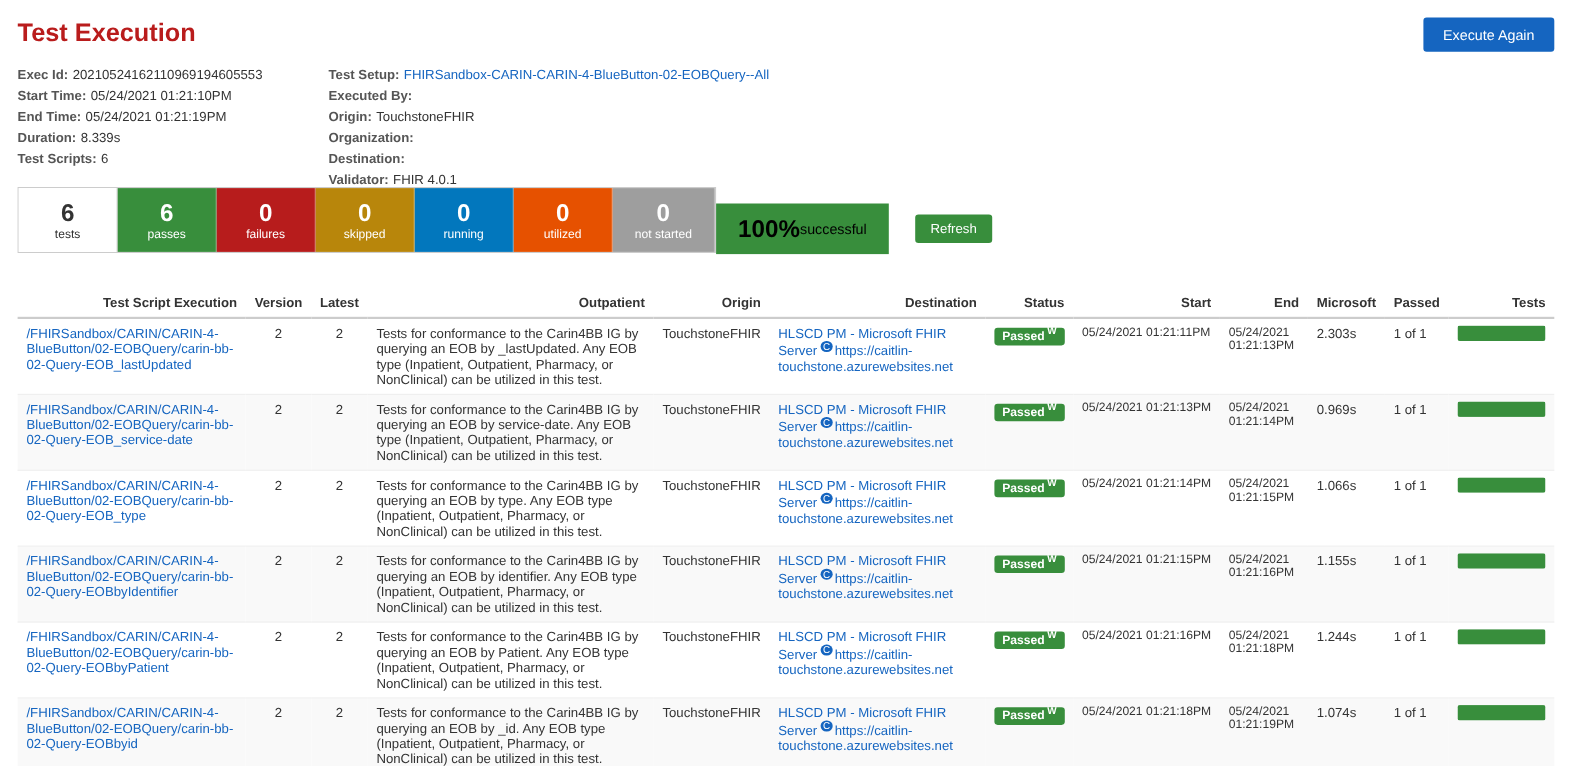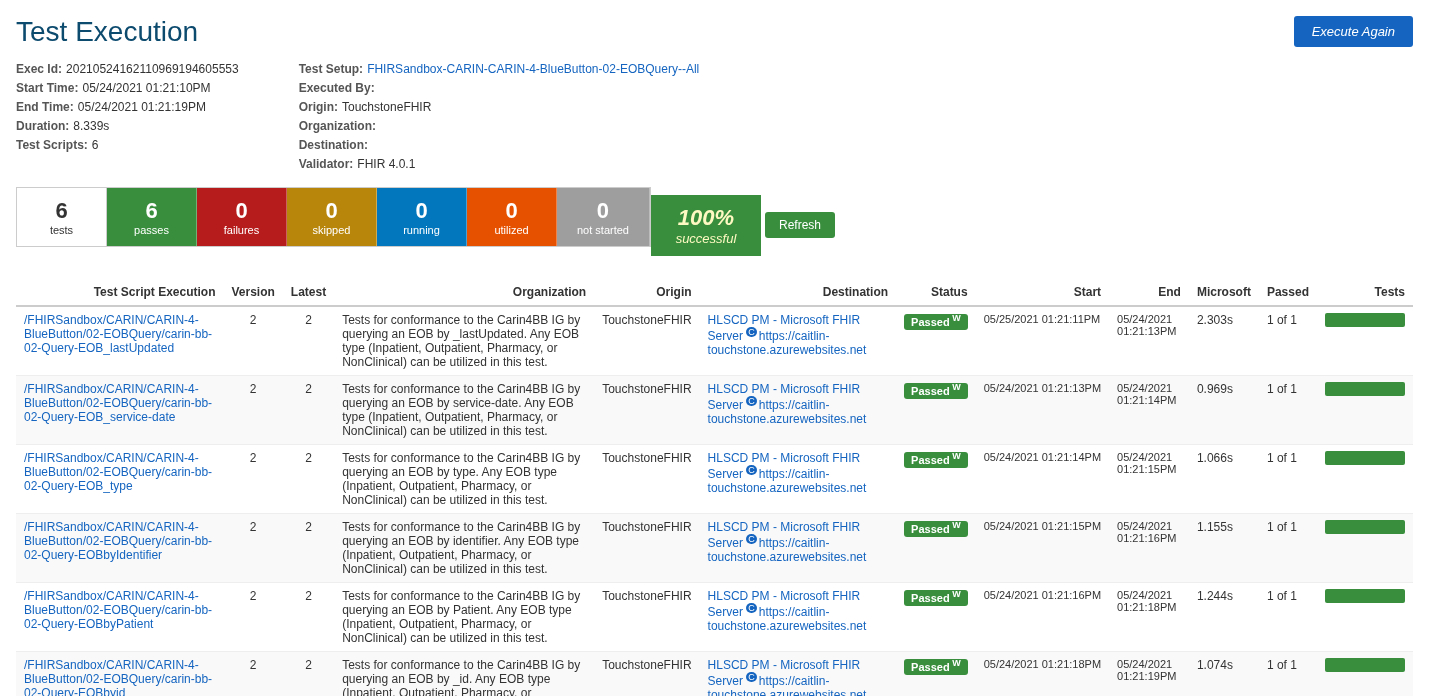--- a/index.html
+++ b/index.html
@@ -1,44 +1,44 @@
 <!DOCTYPE html>
 <html><head>
   <meta charset="utf-8">
   <style>
     * { box-sizing: border-box; margin: 0; padding: 0; }
     body { font-family: Arial, sans-serif; font-size: 13px; background: #fff; color: #333; padding: 16px; }
 
     .page-header { display: flex; justify-content: space-between; align-items: flex-start; margin-bottom: 14px; }
-    .page-title { font-size: 28px; font-weight: normal; color: #0c4a6e; }
-    .execute-again-btn { background: #1565c0; color: #fff; border: none; padding: 8px 18px; font-size: 13px; cursor: pointer; border-radius: 3px; font-style: italic; }
-
-    .meta-section { display: flex; gap: 60px; margin-bottom: 16px; }
+    .page-title { font-size: 23px; font-weight: bold; color: #b91c1c; }
+    .execute-again-btn { background: #1565c0; color: #fff; border: none; padding: 8px 18px; font-size: 13px; cursor: pointer; border-radius: 3px; }
+
+    .meta-section { display: flex; gap: 60px; margin-bottom: 0; }
     .meta-col { display: flex; flex-direction: column; gap: 5px; }
     .meta-row { display: flex; gap: 4px; align-items: baseline; }
     .meta-label { font-weight: bold; font-size: 12px; color: #555; white-space: nowrap; }
     .meta-value { font-size: 12px; color: #333; }
     .meta-link { color: #1565c0; text-decoration: none; font-size: 12px; }
     .status-badge { background: #388e3c; color: #fff; padding: 2px 7px; border-radius: 3px; font-size: 11px; font-weight: bold; }
     .status-badge::after { content: ' W'; font-size: 9px; vertical-align: super; }
 
     .summary-bar { display: flex; align-items: stretch; gap: 0; margin-bottom: 16px; border: 1px solid #ccc; width: fit-content; }
     .summary-cell { display: flex; flex-direction: column; align-items: center; justify-content: center; padding: 10px 20px; min-width: 90px; }
     .summary-cell.tests { background: #fff; border-right: 1px solid #ccc; }
     .summary-cell.passes { background: #388e3c; color: #fff; border-right: 1px solid rgba(255,255,255,0.3); }
     .summary-cell.failures { background: #b71c1c; color: #fff; border-right: 1px solid rgba(255,255,255,0.3); }
     .summary-cell.skipped { background: #b8860b; color: #fff; border-right: 1px solid rgba(255,255,255,0.3); }
     .summary-cell.running { background: #0277bd; color: #fff; border-right: 1px solid rgba(255,255,255,0.3); }
     .summary-cell.waiting { background: #e65100; color: #fff; border-right: 1px solid rgba(255,255,255,0.3); }
     .summary-cell.not-started { background: #9e9e9e; color: #fff; border-right: 1px solid rgba(255,255,255,0.3); }
     .summary-number { font-size: 22px; font-weight: bold; }
     .summary-label { font-size: 11px; }
-    .summary-pct { background: #388e3c; color: #fef9c3; padding: 10px 20px; display: flex; flex-direction: column; align-items: center; justify-content: center; font-weight: bold; font-size: 22px; min-width: 110px; font-style: italic; }
+    .summary-pct { background: #388e3c; color: #000000; padding: 10px 20px; display: flex; flex-direction: row; align-items: center; justify-content: center; font-weight: bold; font-size: 22px; min-width: 110px; }
     .summary-pct-sub { font-size: 13px; font-weight: normal; }
-    .refresh-btn { background: #388e3c; color: #fff; border: none; padding: 6px 14px; font-size: 12px; cursor: pointer; border-radius: 3px; margin-left: 4px; align-self: center; }
+    .refresh-btn { background: #388e3c; color: #fff; border: none; padding: 6px 14px; font-size: 12px; cursor: pointer; border-radius: 3px; margin-left: 24px; align-self: center; }
 
     .summary-wrapper { display: flex; align-items: center; margin-bottom: 16px; }
 
     table { width: 100%; border-collapse: collapse; font-size: 12px; }
     thead tr { border-bottom: 2px solid #ccc; }
     th { text-align: right; padding: 6px 8px; font-weight: bold; font-size: 12px; color: #333; }
     td { padding: 6px 8px; vertical-align: top; border-bottom: 1px solid #eee; }
     .script-link { color: #1565c0; text-decoration: none; display: block; }
     .dest-link { color: #1565c0; text-decoration: none; }
     .passed-badge { background: #388e3c; color: #fff; padding: 2px 7px; border-radius: 3px; font-size: 11px; font-weight: bold; white-space: nowrap; }
@@ -145,21 +145,21 @@
   </div>
   <button class="refresh-btn">Refresh</button>
 </div>
 
 <table>
   <thead>
     <tr>
       <th>Test Script Execution</th>
       <th class="col-version">Version</th>
       <th class="col-latest">Latest</th>
-      <th class="col-description">Organization</th>
+      <th class="col-description">Outpatient</th>
       <th>Origin</th>
       <th>Destination</th>
       <th>Status</th>
       <th>Start</th>
       <th>End</th>
       <th>Microsoft</th>
       <th>Passed</th>
       <th>Tests</th>
     </tr>
   </thead>
@@ -167,21 +167,21 @@
   <tr style="background: rgb(255, 255, 255);">
         <td>
           <a class="script-link" href="#">/FHIRSandbox/CARIN/CARIN-4-BlueButton/02-EOBQuery/carin-bb-02-Query-EOB_lastUpdated</a>
         </td>
         <td style="text-align: center;">2</td>
         <td style="text-align: center;">2</td>
         <td>Tests for conformance to the Carin4BB IG by querying an EOB by _lastUpdated. Any EOB type (Inpatient, Outpatient, Pharmacy, or NonClinical) can be utilized in this test.</td>
         <td>TouchstoneFHIR</td>
         <td><a class="dest-link" href="#">HLSCD PM - Microsoft FHIR Server </a><sup style="background: rgb(21, 101, 192); color: rgb(255, 255, 255); border-radius: 50%; padding: 0px 2px; font-size: 9px; margin-right: 2px;">C</sup><a class="dest-link" href="#">https://caitlin-touchstone.azurewebsites.net</a></td>
         <td><span class="passed-badge">Passed</span></td>
-        <td style="white-space: nowrap; font-size: 11px;">05/25/2021
+        <td style="white-space: nowrap; font-size: 11px;">05/24/2021
 01:21:11PM</td>
         <td style="font-size: 11px;">05/24/2021
 01:21:13PM</td>
         <td>2.303s</td>
         <td>1 of 1</td>
         <td>
           <div class="progress-bar-container">
             <div class="progress-bar-fill"></div>
           </div>
         </td>

